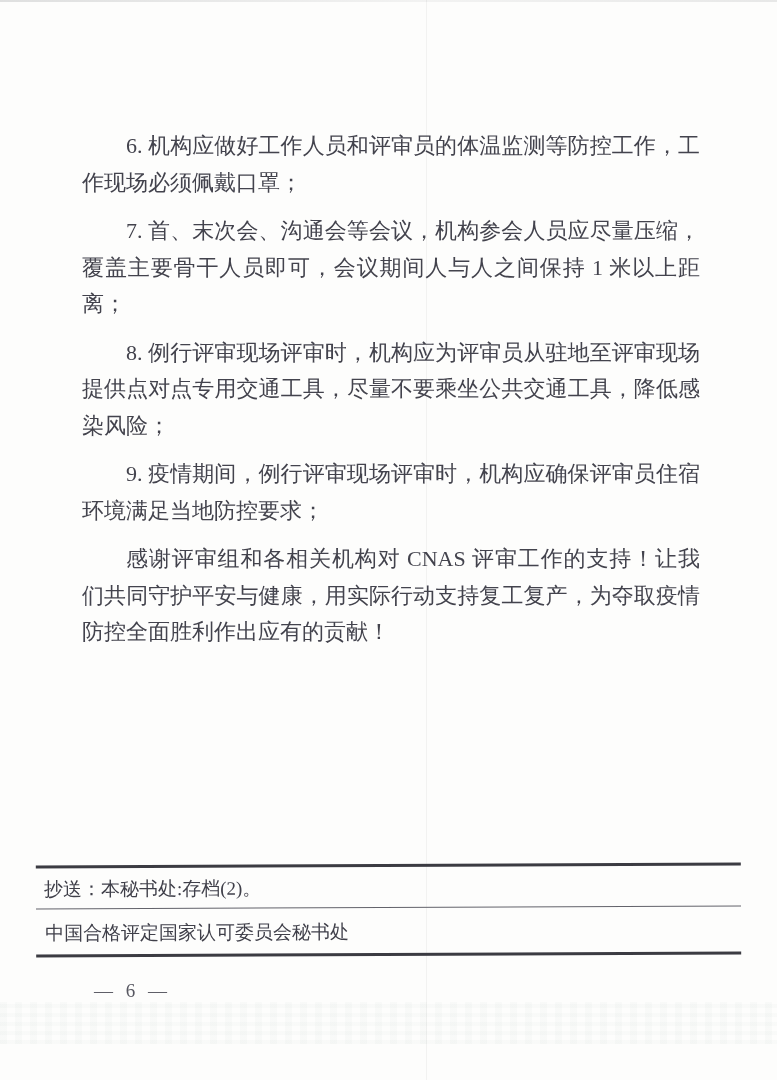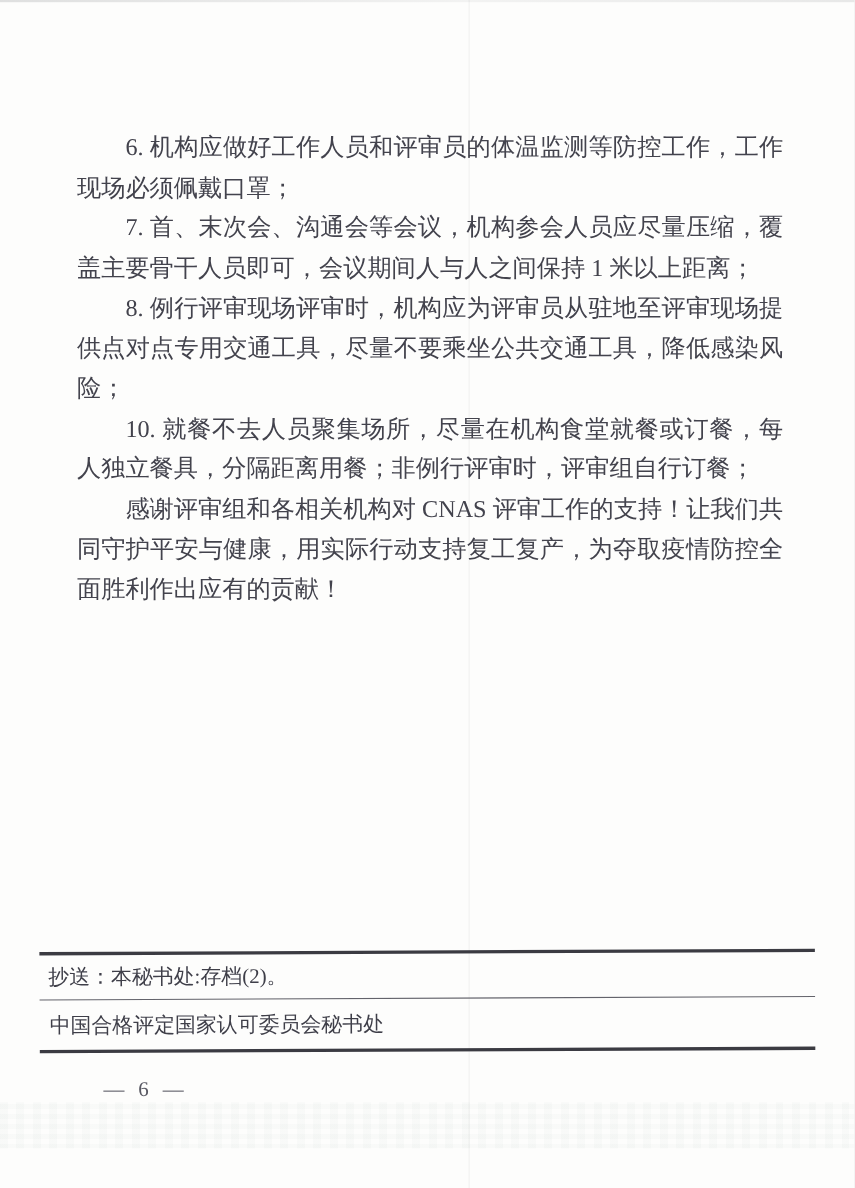--- a/index.html
+++ b/index.html
@@ -46,21 +46,21 @@
     position: absolute;
     left: 70px;
     top: 116px;
     width: 642px;
     color: #43434d;
     font-size: 22px;
     line-height: 36.5px;
     text-align: justify;
   }
   .para {
-    margin: 0;
+    margin: 12px;
     text-indent: 2em;
   }
   
   .colophon {
     position: absolute;
     left: 36px;
     top: 864px;
     width: 705px;
     transform: rotate(-0.25deg);
     color: #3f3f49;
@@ -101,21 +101,21 @@
 <div class="page">
 
   <div class="scan-edge-top"></div>
   <div class="fold-line"></div>
   <div class="scan-noise-bottom"></div>
 
   <div class="doc-body">
     <p class="para">6. 机构应做好工作人员和评审员的体温监测等防控工作，工作现场必须佩戴口罩；</p>
     <p class="para">7. 首、末次会、沟通会等会议，机构参会人员应尽量压缩，覆盖主要骨干人员即可，会议期间人与人之间保持 1 米以上距离；</p>
     <p class="para">8. 例行评审现场评审时，机构应为评审员从驻地至评审现场提供点对点专用交通工具，尽量不要乘坐公共交通工具，降低感染风险；</p>
-    <p class="para">10. 就餐不去人员聚集场所，尽量在机构食堂就餐或订餐，每人独立餐具，分隔距离用餐；非例行评审时，评审组自行订餐；</p>
+    <p class="para">9. 疫情期间，例行评审现场评审时，机构应确保评审员住宿环境满足当地防控要求；</p>
     <p class="para">感谢评审组和各相关机构对 CNAS 评审工作的支持！让我们共同守护平安与健康，用实际行动支持复工复产，为夺取疫情防控全面胜利作出应有的贡献！</p>
   </div>
 
   <div class="colophon">
     <div class="rule-thick"></div>
     <div class="cc-line">抄送：本秘书处:存档(2)。</div>
     <div class="rule-thin"></div>
     <div class="issuer-row">
       <span>中国合格评定国家认可委员会秘书处</span>
     </div>

